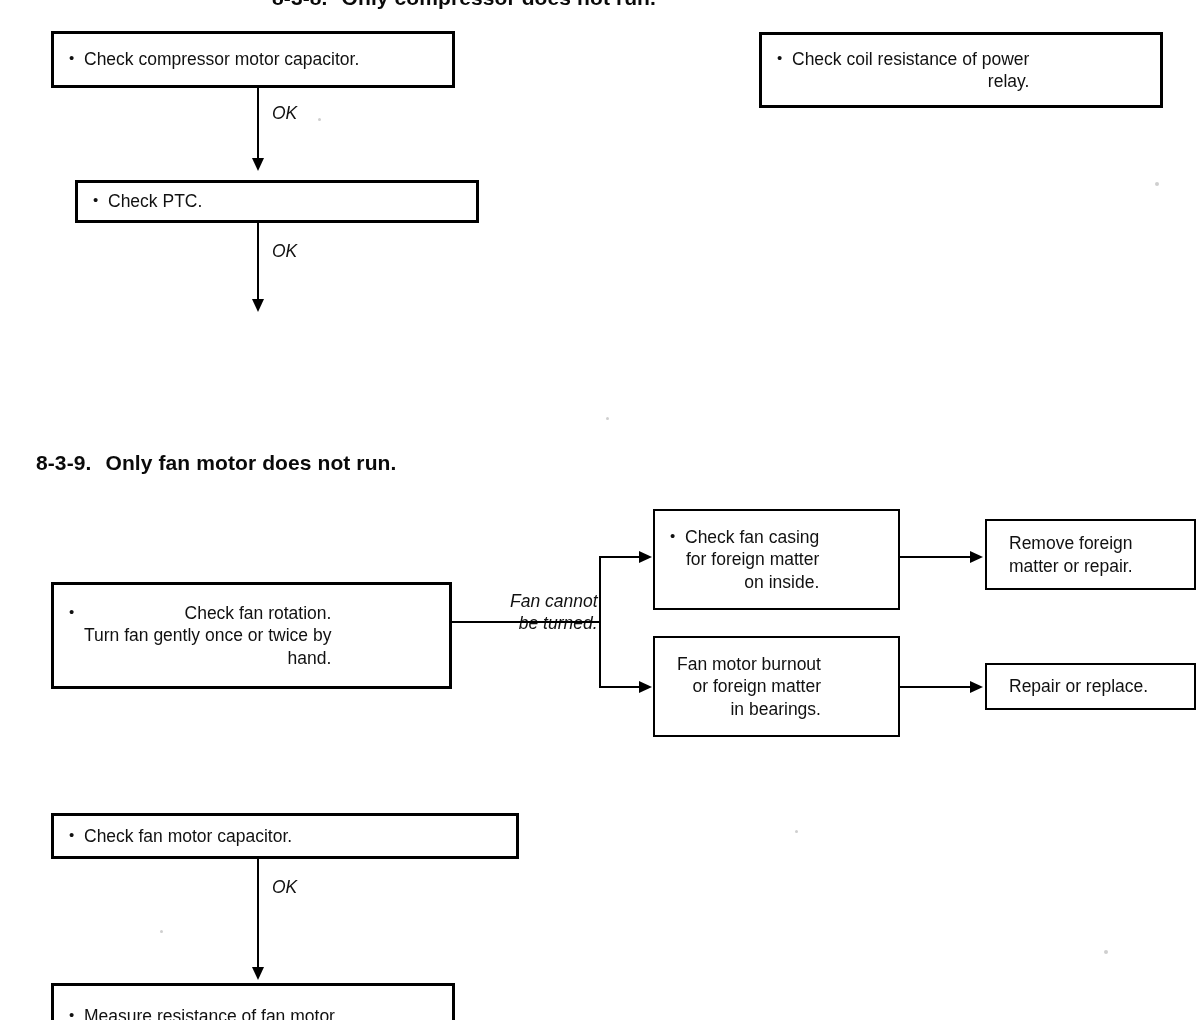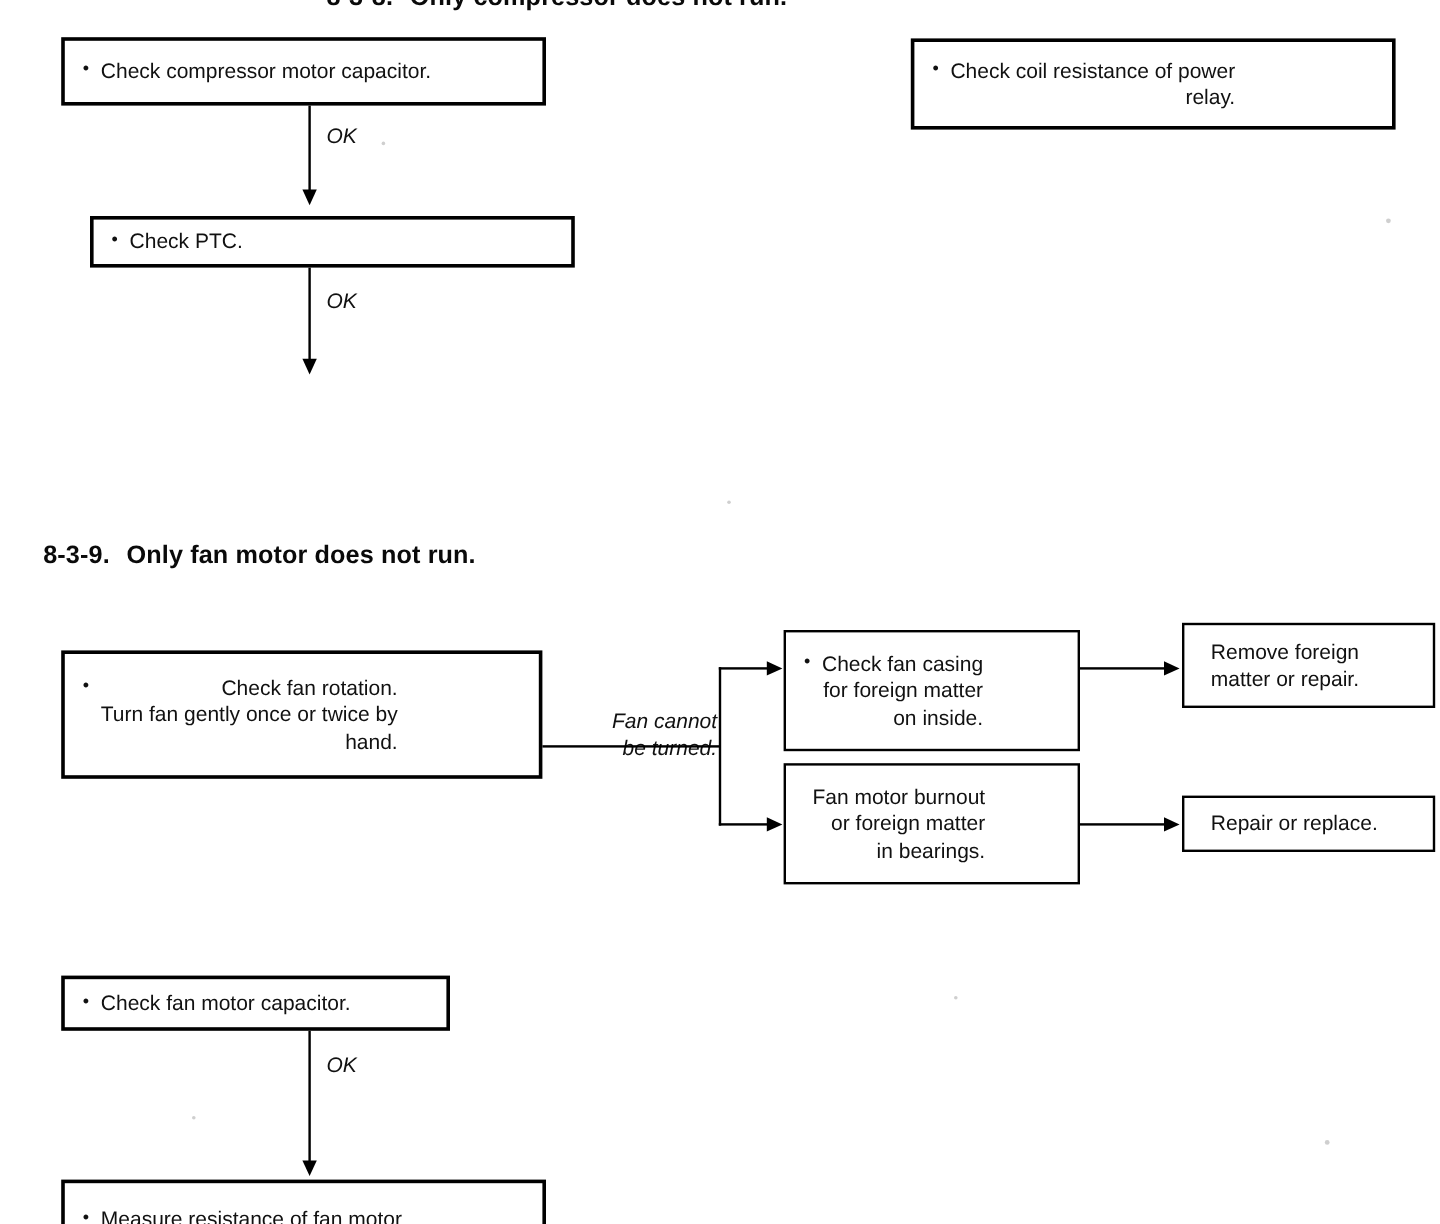--- a/index.html
+++ b/index.html
@@ -136,39 +136,39 @@
 
   <div class="box" style="left:759px; top:32px; width:404px; height:76px;">
     <div class="box-text bulleted">Check coil resistance of power
 relay.</div>
   </div>
 
   <div class="heading" style="left:8px; top:451px;">
     <span class="num">8-3-9.</span><span>Only fan motor does not run.</span>
   </div>
 
-  <div class="box" style="left:51px; top:542px; width:401px; height:107px;">
+  <div class="box" style="left:51px; top:582px; width:401px; height:107px;">
     <div class="box-text bulleted">Check fan rotation.
 Turn fan gently once or twice by
 hand.</div>
   </div>
 
   <div class="edge-label" style="left:473px; top:590px;margin-left:37px;">Fan cannot
 be turned.</div>
 
   <div class="hline" style="left:452px; top:621px; width:148px;"></div>
   <div class="vline" style="left:599px; top:556px; width:2px; height:132px;"></div>
 
   <div class="hline" style="left:599px; top:556px; width:42px;"></div>
   <div class="arrow-right" style="left:639px; top:551px;"></div>
 
   <div class="hline" style="left:599px; top:686px; width:42px;"></div>
   <div class="arrow-right" style="left:639px; top:681px;"></div>
 
-  <div class="box thin" style="left:653px; top:525px; width:247px; height:101px;">
+  <div class="box thin" style="left:653px; top:509px; width:247px; height:101px;">
     <div class="box-text bulleted">Check fan casing
 for foreign matter
 on inside.</div>
   </div>
 
   <div class="hline" style="left:900px; top:556px; width:72px;"></div>
   <div class="arrow-right" style="left:970px; top:551px;"></div>
 
   <div class="box thin" style="left:985px; top:519px; width:211px; height:71px;">
     <div class="box-text center-left">Remove foreign
@@ -181,21 +181,21 @@
 in bearings.</div>
   </div>
 
   <div class="hline" style="left:900px; top:686px; width:72px;"></div>
   <div class="arrow-right" style="left:970px; top:681px;"></div>
 
   <div class="box thin" style="left:985px; top:663px; width:211px; height:47px;">
     <div class="box-text center-left">Repair or replace.</div>
   </div>
 
-  <div class="box" style="left:51px; top:813px; width:324px; height:46px;">
+  <div class="box" style="left:51px; top:813px; width:468px; height:46px;">
     <div class="box-text bulleted">Check fan motor capacitor.</div>
   </div>
 
   <div class="vline" style="left:257px; top:859px; width:2px; height:110px;"></div>
   <div class="arrow-down" style="left:252px; top:967px;"></div>
   <div class="edge-label" style="left:272px; top:876px;">OK</div>
 
   <div class="box" style="left:51px; top:983px; width:404px; height:66px;">
     <div class="box-text bulleted">Measure resistance of fan motor</div>
   </div>

